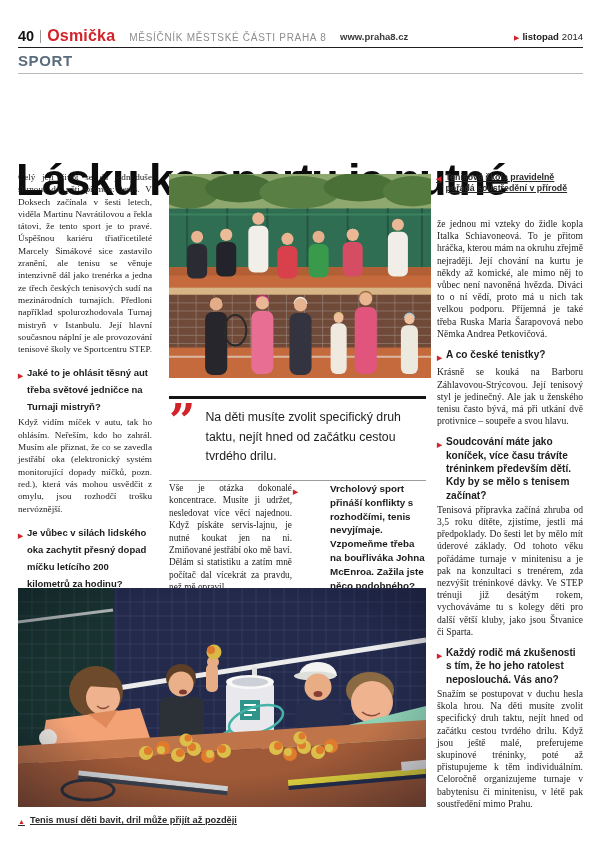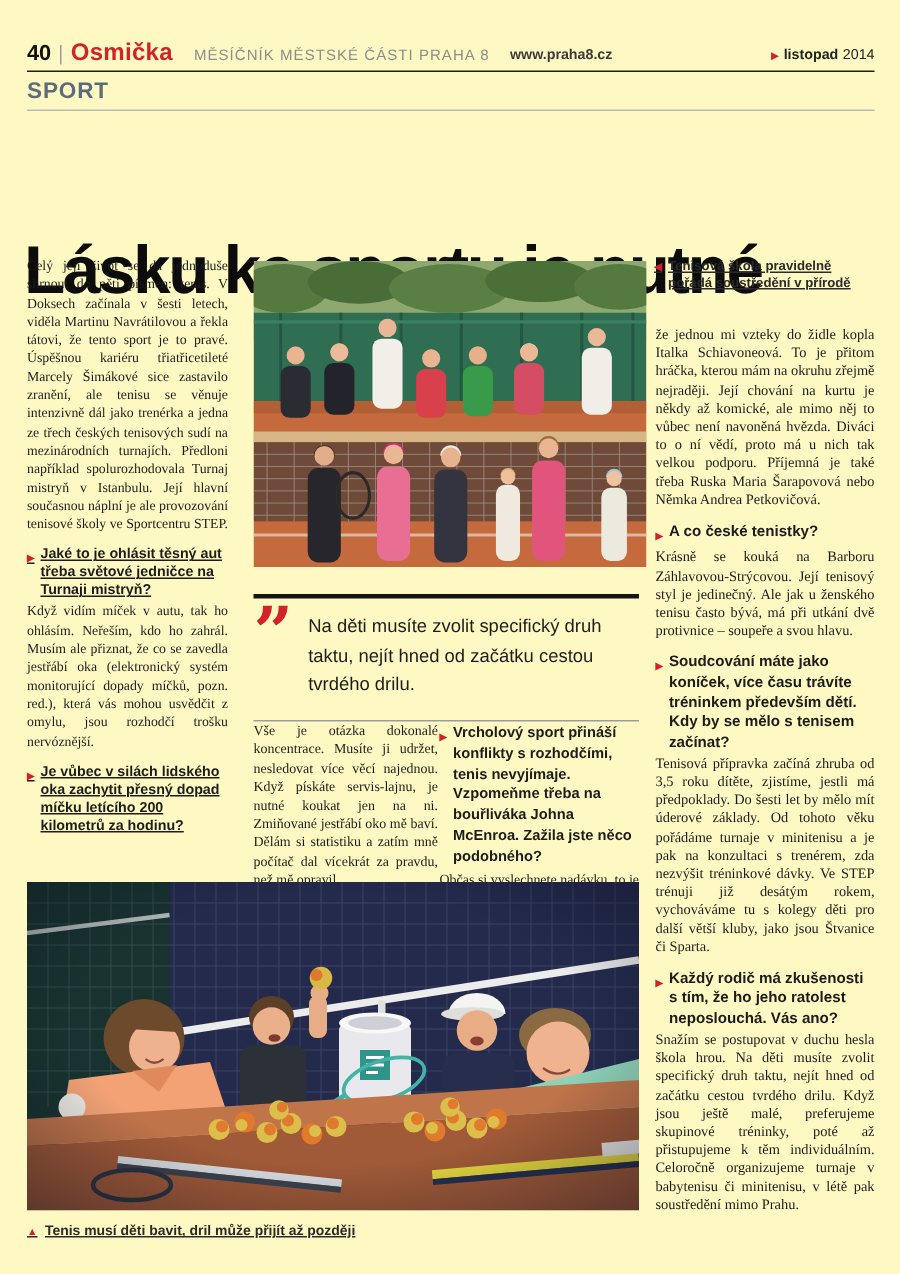--- a/index.html
+++ b/index.html
@@ -3,21 +3,21 @@
 <meta charset="utf-8">
 <style>
   :root{
     --red:#d2232a;
     --slate:#5b6c7c;
     --ink:#1c1c1c;
   }
   *{box-sizing:border-box;margin:0;padding:0;}
   html,body{background:#888;}
   .page{
-    position:relative;width:600px;height:849px;background:#fef9c3;
+    position:relative;width:600px;height:849px;background:#ffffff;
     margin:0 auto;overflow:hidden;
     font-family:"Liberation Sans",sans-serif;color:var(--ink);padding-left:35px;
   }
   
   .hdr{position:absolute;left:18px;top:27px;width:565px;height:18px;}
   .hdr-left{display:flex;align-items:baseline;}
   .pageno{font-weight:bold;font-size:14.5px;color:#111;}
   .brand-sep{width:1px;height:13px;background:#9a9a9a;margin:0 6px;align-self:center;}
   .brand{font-weight:bold;font-size:16px;color:var(--red);letter-spacing:.2px;}
   .tagline{font-size:10px;color:#8d8d8d;letter-spacing:.7px;margin-left:14px;}
@@ -32,24 +32,24 @@
   .kicker{position:absolute;left:18px;width:565px;top:94px;text-align:center;
     color:var(--red);font-weight:bold;font-size:11.6px;letter-spacing:.2px;}
   .headline{position:absolute;left:16px;top:106px;width:575px;white-space:nowrap;
     font-size:45px;font-weight:bold;letter-spacing:-1.6px;color:#0c0c0c;margin-top:48px;}
   
   .serif{font-family:"Liberation Serif",serif;color:var(--ink);}
   .a{text-align:justify;}
   .q{display:flex;font-weight:bold;font-family:"Liberation Sans",sans-serif;}
   .q .tri{color:var(--red);font-size:6.5px;margin:3px 4px 0 0;flex:none;}
   .col1{position:absolute;left:18px;top:171px;width:134px;font-size:9.2px;line-height:12.3px;}
-  .col1 .q{font-size:9.5px;line-height:12px;margin:9px 0 1px;text-decoration:underline;}
+  .col1 .q{font-size:9.5px;line-height:17px;margin:9px 0 1px;}
   .colA{position:absolute;left:169px;top:482px;width:123px;font-size:9.3px;line-height:12.4px;}
   .colB{position:absolute;left:293px;top:482px;width:133px;font-size:9.3px;line-height:12.4px;}
-  .colB .q{font-size:9.8px;line-height:13.8px;margin:0 0 2px;}
+  .colB .q{font-size:9.8px;line-height:13.8px;margin:0 0 2px;gap:28px;}
   .colR{position:absolute;left:437px;top:218px;width:146px;font-size:9.6px;line-height:12.2px;}
   .colR .q{font-size:10.1px;line-height:13.3px;margin:8px 0 2px;}
   
   .quote{position:absolute;left:169px;top:396px;width:257px;
     border-top:3px solid #141414;border-bottom:1px solid #9c9c9c;padding:9px 0 13px;}
   .quote-inner{display:flex;}
   .qmark{font-family:"DejaVu Serif",serif;font-weight:bold;color:var(--red);
     font-size:46px;line-height:26px;flex:none;margin-right:10px;}
   .qtext{font-size:12.3px;line-height:19.5px;color:#1d1d1d;}
   

